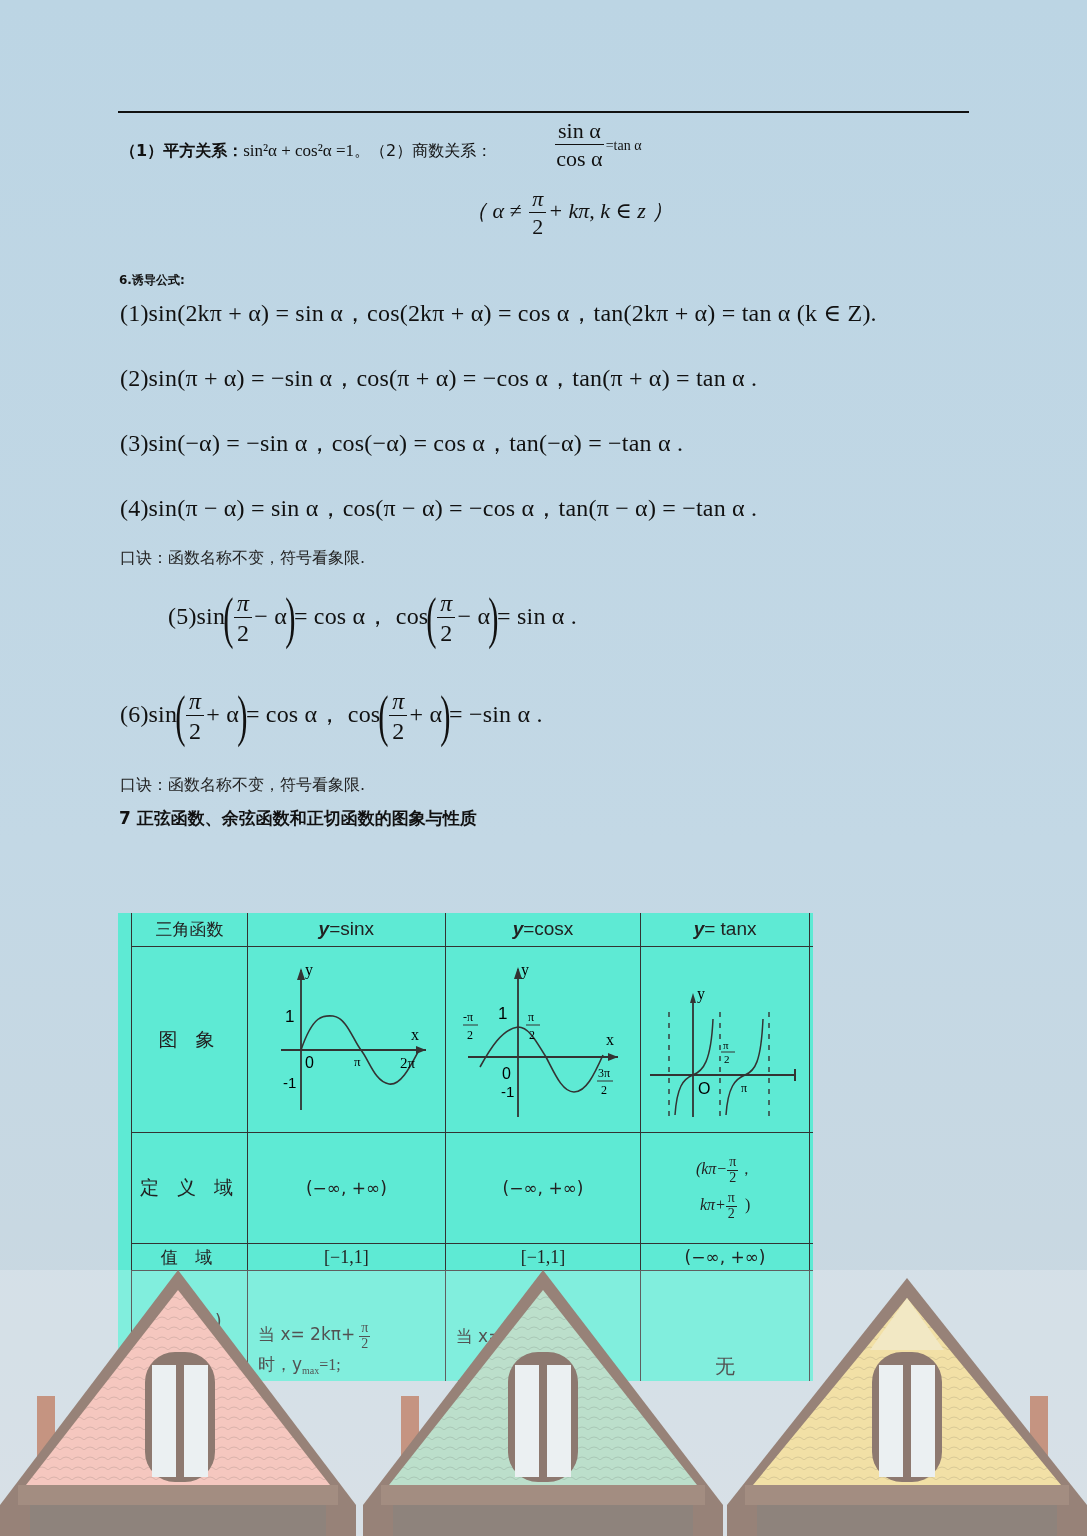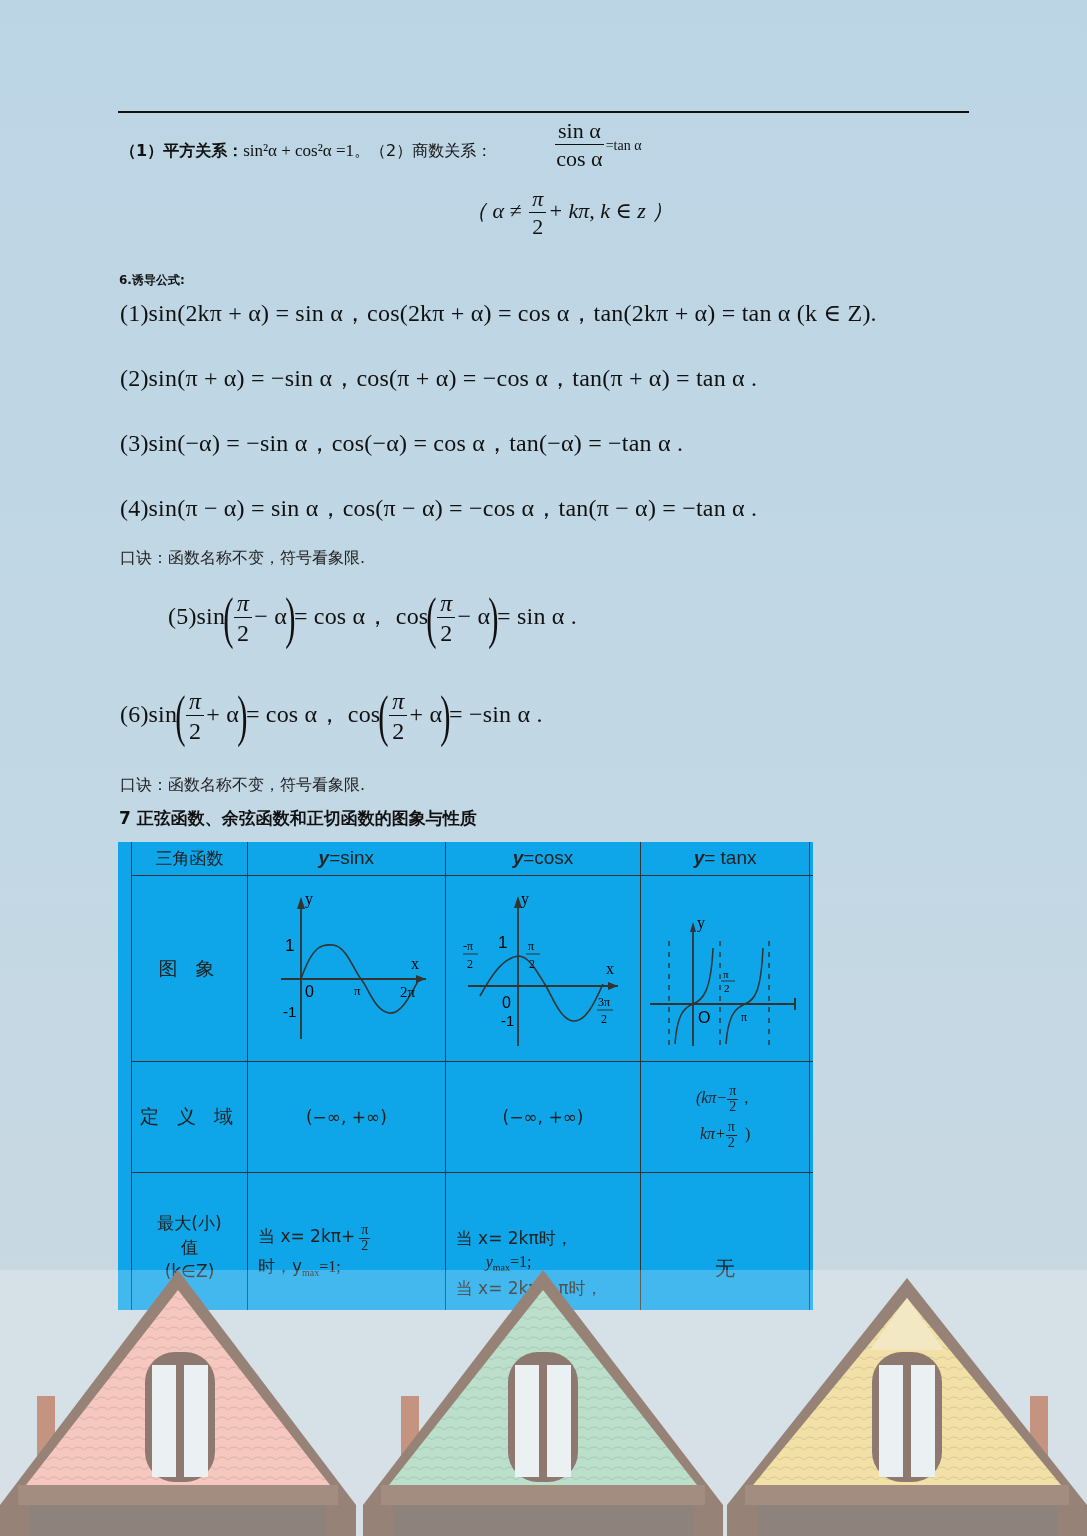--- a/index.html
+++ b/index.html
@@ -15,21 +15,21 @@
   .small { font-size:16px; }
   .eq { font-size:24px; letter-spacing:0.2px; }
   .ital { font-style:italic; }
   .frac { display:inline-flex; flex-direction:column; align-items:center; vertical-align:middle; line-height:1; margin:0 2px; }
   .frac .num { border-bottom:1.4px solid #111; padding:0 3px 2px; }
   .frac .den { padding-top:3px;font-family:Liberation Serif, serif; }
   .bigparen { display:inline-block; font-size:56px; transform:scaleX(0.55); vertical-align:middle; line-height:1; margin:0 -6px; font-weight:200; }
   .bold { font-weight:bold; }
 
   
-  .tbl-wrap { position:absolute; left:118px; top:842px; width:695px; height:468px; background:#0ea5e9; overflow:hidden; }
+  .tbl-wrap { position:absolute; left:118px; top:913px; width:695px; height:468px; background:#5eead4; overflow:hidden; }
   table.props { border-collapse:collapse; position:absolute; left:13px; top:-2px; width:700px; font-family:"DejaVu Sans","Liberation Sans",sans-serif; font-size:17px; }
   table.props td { border:1.6px solid #333; text-align:center; vertical-align:middle; padding:0; color:#222; }
   .c0 { width:114px; }
   .c1 { width:195px; }
   .c2 { width:193px; }
   .c3 { width:166px; }
   .c4 { width:20px; }
   .hdr td { height:34px; font-family:Liberation Sans, sans-serif; font-size:19px; }
   .hdr td .y { font-style:italic; font-weight:bold; }
   .graph td { height:185px; }
@@ -184,20 +184,27 @@
                 <span class="num">π</span>
                 <span class="den">2</span>
               </span><span>，</span></div>
         <div style="margin-top:6px;"><span class="ital">kπ+</span><span class="mini-frac">
                 <span class="num">π</span>
                 <span class="den">2</span>
               </span>&nbsp;&nbsp;<span>)</span></div>
       </td>
       <td class="c4"></td>
     </tr>
+    <tr class="ran">
+      <td class="c0 rowlabel">值  域</td>
+      <td class="c1" style="font-family:'Liberation Serif',serif; font-size:18px;">[−1,1]</td>
+      <td class="c2" style="font-family:'Liberation Serif',serif; font-size:18px;">[−1,1]</td>
+      <td class="c3">(−∞, +∞)</td>
+      <td class="c4"></td>
+    </tr>
     <tr class="ext">
       <td class="c0" style="vertical-align:middle; font-size:17px; line-height:1.4;">
         <div>最大(小)</div>
         <div>值</div>
         <div>(k∈Z)</div>
       </td>
       <td class="c1">
         <div class="ext-text">
           <div><span class="cn">当 x= 2kπ+</span> <span class="mini-frac">
                   <span class="num">π</span>

